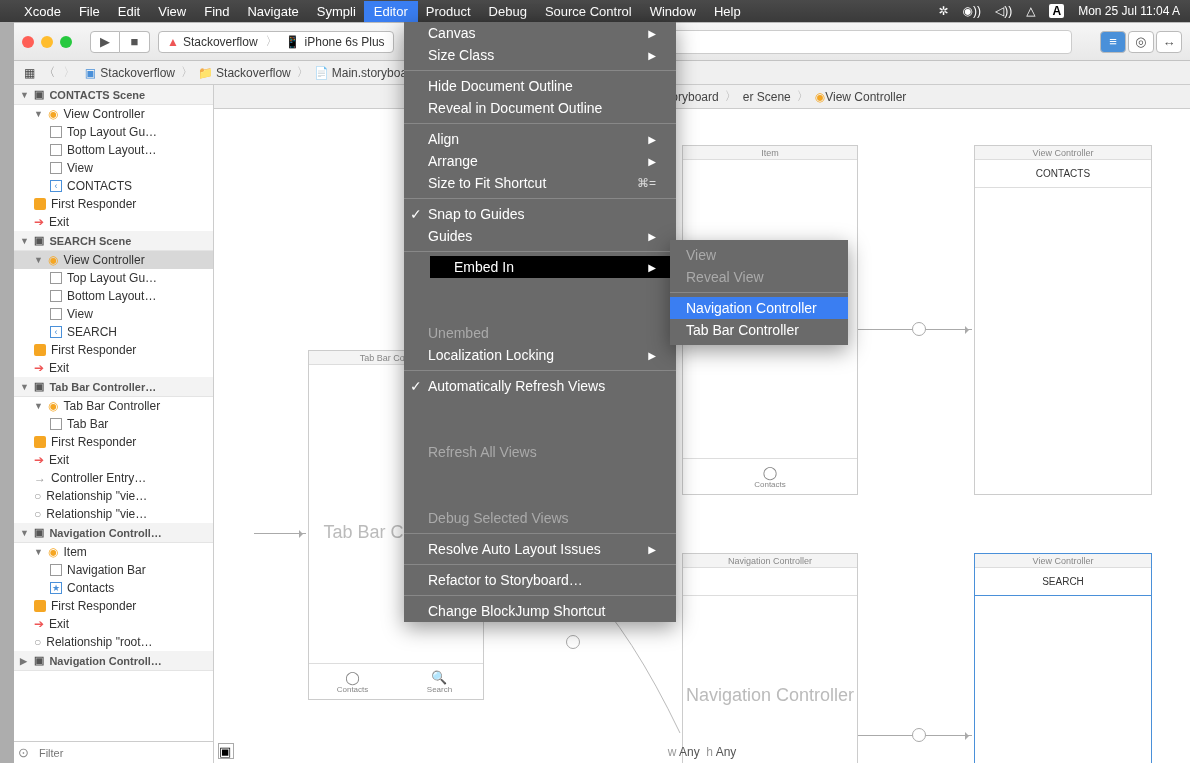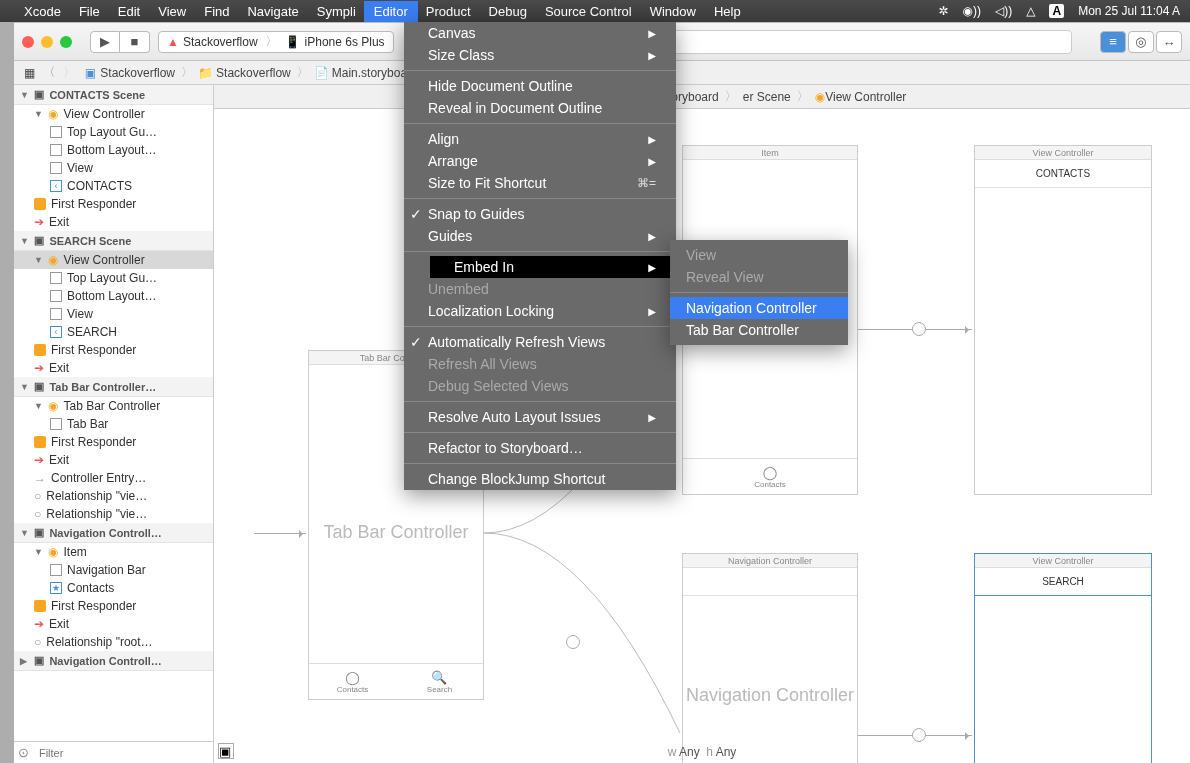--- a/index.html
+++ b/index.html
@@ -75,21 +75,21 @@
 
 .sizeclass{ position:absolute; bottom:4px; left:50%; transform:translateX(-50%); font-size:12px; color:#555;}
 .sizeclass b{font-weight:400;color:#999;}
 
 .outlinebtn{ position:absolute; bottom:4px; left:4px; width:16px;height:16px;border:1px solid #aaa; background:#fff;}
 
 
 .dropdown { position:absolute; left:404px; top:22px; width:272px; background:#6a6a6a; color:#fff; font-size:14px; z-index:100; box-shadow:0 6px 20px rgba(0,0,0,0.4);}
 .dropdown .ditem{ padding:3px 20px 3px 24px; display:flex; align-items:center; position:relative;}
 .dropdown .ditem.sel{ background:#000000;margin-left:26px;}
-.dropdown .ditem.dis{ color:#aaa;}
+.dropdown .ditem.dis{ color:#aaa;margin-top:44px;}
 .dropdown .dsep{ height:1px; background:#888; margin:4px 0;}
 .dropdown .arrow-r{ margin-left:auto; font-size:10px;}
 .dropdown .check{ position:absolute; left:6px;}
 .dropdown .shortcut{margin-left:auto; color:#ddd; font-size:12px;}
 
 .submenu { position:absolute; left:670px; top:240px; width:178px; background:#6a6a6a; color:#fff; font-size:14px; z-index:101; box-shadow:0 6px 20px rgba(0,0,0,0.4); padding:4px 0;}
 .submenu .ditem{padding:3px 16px;}
 .submenu .ditem.sel{background:#3a7ef2;}
 .submenu .ditem.dis{color:#aaa;}
 .submenu .dsep{height:1px;background:#888;margin:4px 0;}

